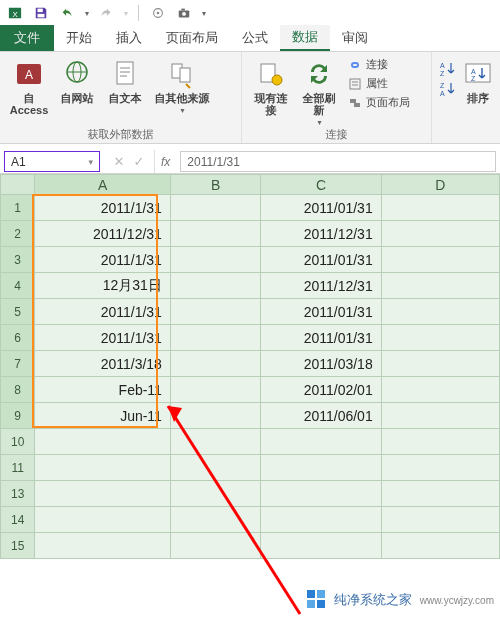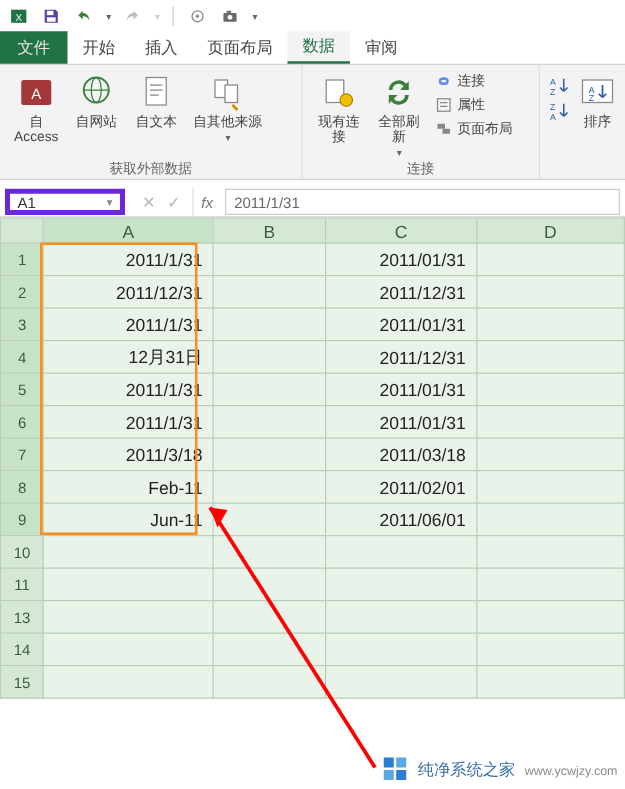--- a/index.html
+++ b/index.html
@@ -17,30 +17,30 @@
   .tab { padding: 4px 12px; font-size: 13px; color: #444; height: 26px; display: flex; align-items: center; cursor: pointer; text-align: right; }
   .tab.active { color: #217346; border-bottom: 2px solid #217346; background: #f3f3f3; }
 
   
   .ribbon { height: 92px; background: #f3f3f3; border-bottom: 1px solid #d4d4d4; display: flex; }
   .ribbon-group { border-right: 1px solid #e0e0e0; padding: 4px 6px 2px 6px; display: flex; flex-direction: column; justify-content: space-between; }
   .group-controls { display: flex; gap: 2px; align-items: flex-start; height: 70px; }
   .group-label { text-align: center; font-size: 11px; color: #666; height: 14px; }
   .big-btn { width: 46px; display: flex; flex-direction: column; align-items: center; gap: 2px; padding: 2px; cursor: pointer; border-radius: 2px; }
   .big-btn .icon-box { width: 32px; height: 32px; display: flex; align-items: center; justify-content: center; }
-  .big-btn .btn-label { font-size: 11px; color: #444; text-align: center; line-height: 12px; }
+  .big-btn .btn-label { font-size: 11px; color: #444; text-align: center; line-height: 12px; font-weight: bold; }
   .big-btn.wide { width: 64px; }
   .small-btn-list { display: flex; flex-direction: column; gap: 2px; }
   .small-btn { display: flex; align-items: center; gap: 4px; font-size: 11px; color: #444; padding: 1px 4px; cursor: pointer; }
   .small-btn .sicon { width: 14px; height: 14px; display: flex; align-items: center; justify-content: center; }
   .dropdown-arrow { font-size: 8px; color: #666; margin-left: 1px; }
 
   
   .formula-bar { height: 24px; border-bottom: 1px solid #d4d4d4; display: flex; align-items: stretch; background: #fff; margin-top: 6px; }
-  .name-box { width: 96px; border: 4px solid #6d28d9; display: flex; align-items: center; padding: 0 6px; font-size: 12px; color: #333; margin: 1px 4px 1px 4px; }
+  .name-box { width: 96px; border: 1px solid #6d28d9; display: flex; align-items: center; padding: 0 6px; font-size: 12px; color: #333; margin: 1px 4px 1px 4px; }
   .name-box .nb-arrow { margin-left: auto; font-size: 9px; color: #888; }
   .fb-icons { display: flex; align-items: center; gap: 6px; padding: 0 8px; color: #999; }
   .fb-icons span { font-size: 13px; width: 14px; text-align: center; }
   .fx-label { font-style: italic; color: #777; font-size: 12px; padding: 0 6px; border-left: 1px solid #e0e0e0; display: flex; align-items: center; }
   .formula-input { flex: 1; border: 1px solid #ccc; margin: 1px 4px 1px 4px; padding: 0 6px; font-size: 12px; color: #666; display: flex; align-items: center; }
 
   
   .grid-area { position: relative; }
   .grid { border-collapse: collapse; width: 100%; table-layout: fixed; }
   .grid th, .grid td { border: 1px solid #b6cfb6; font-size: 14px; height: 26px; }
@@ -59,21 +59,21 @@
   .selection-box {
     position: absolute;
     border: 2px solid #ff8c1a;
     pointer-events: none;
   }
 
   
   .arrow-anno { position: absolute; pointer-events: none; }
 
   
-  .watermark { position: absolute; right: 6px; bottom: 4px; display: flex; align-items: center; gap: 6px; font-size: 13px; color: #3a6ea8; }
+  .watermark { position: absolute; right: 6px; bottom: 20px; display: flex; align-items: center; gap: 6px; font-size: 13px; color: #3a6ea8; }
   .watermark .wm-icon { width: 22px; height: 22px; }
   .watermark .wm-url { font-size: 10px; color: #888; margin-left: 4px; }
 </style>
 </head>
 <body>
 
 <div class="titlebar">
   <span class="qat-item">
     <svg viewBox="0 0 16 16">
         <rect x="1" y="2" width="14" height="12" fill="#217346"></rect>
@@ -114,20 +114,21 @@
       </svg>
   </span>
   <span class="dropdown-arrow">▾</span>
 </div>
 
 <div class="tabstrip">
   <div class="file-tab">文件</div>
   <div class="tab">开始</div>
   <div class="tab">插入</div>
   <div class="tab">页面布局</div>
+  <div class="tab">公式</div>
   <div class="tab active">数据</div>
   <div class="tab">审阅</div>
 </div>
 
 <div class="ribbon">
   <div class="ribbon-group" style="width:242px">
     <div class="group-controls">
       <div class="big-btn">
         <span class="icon-box">
           <svg viewBox="0 0 32 32">

